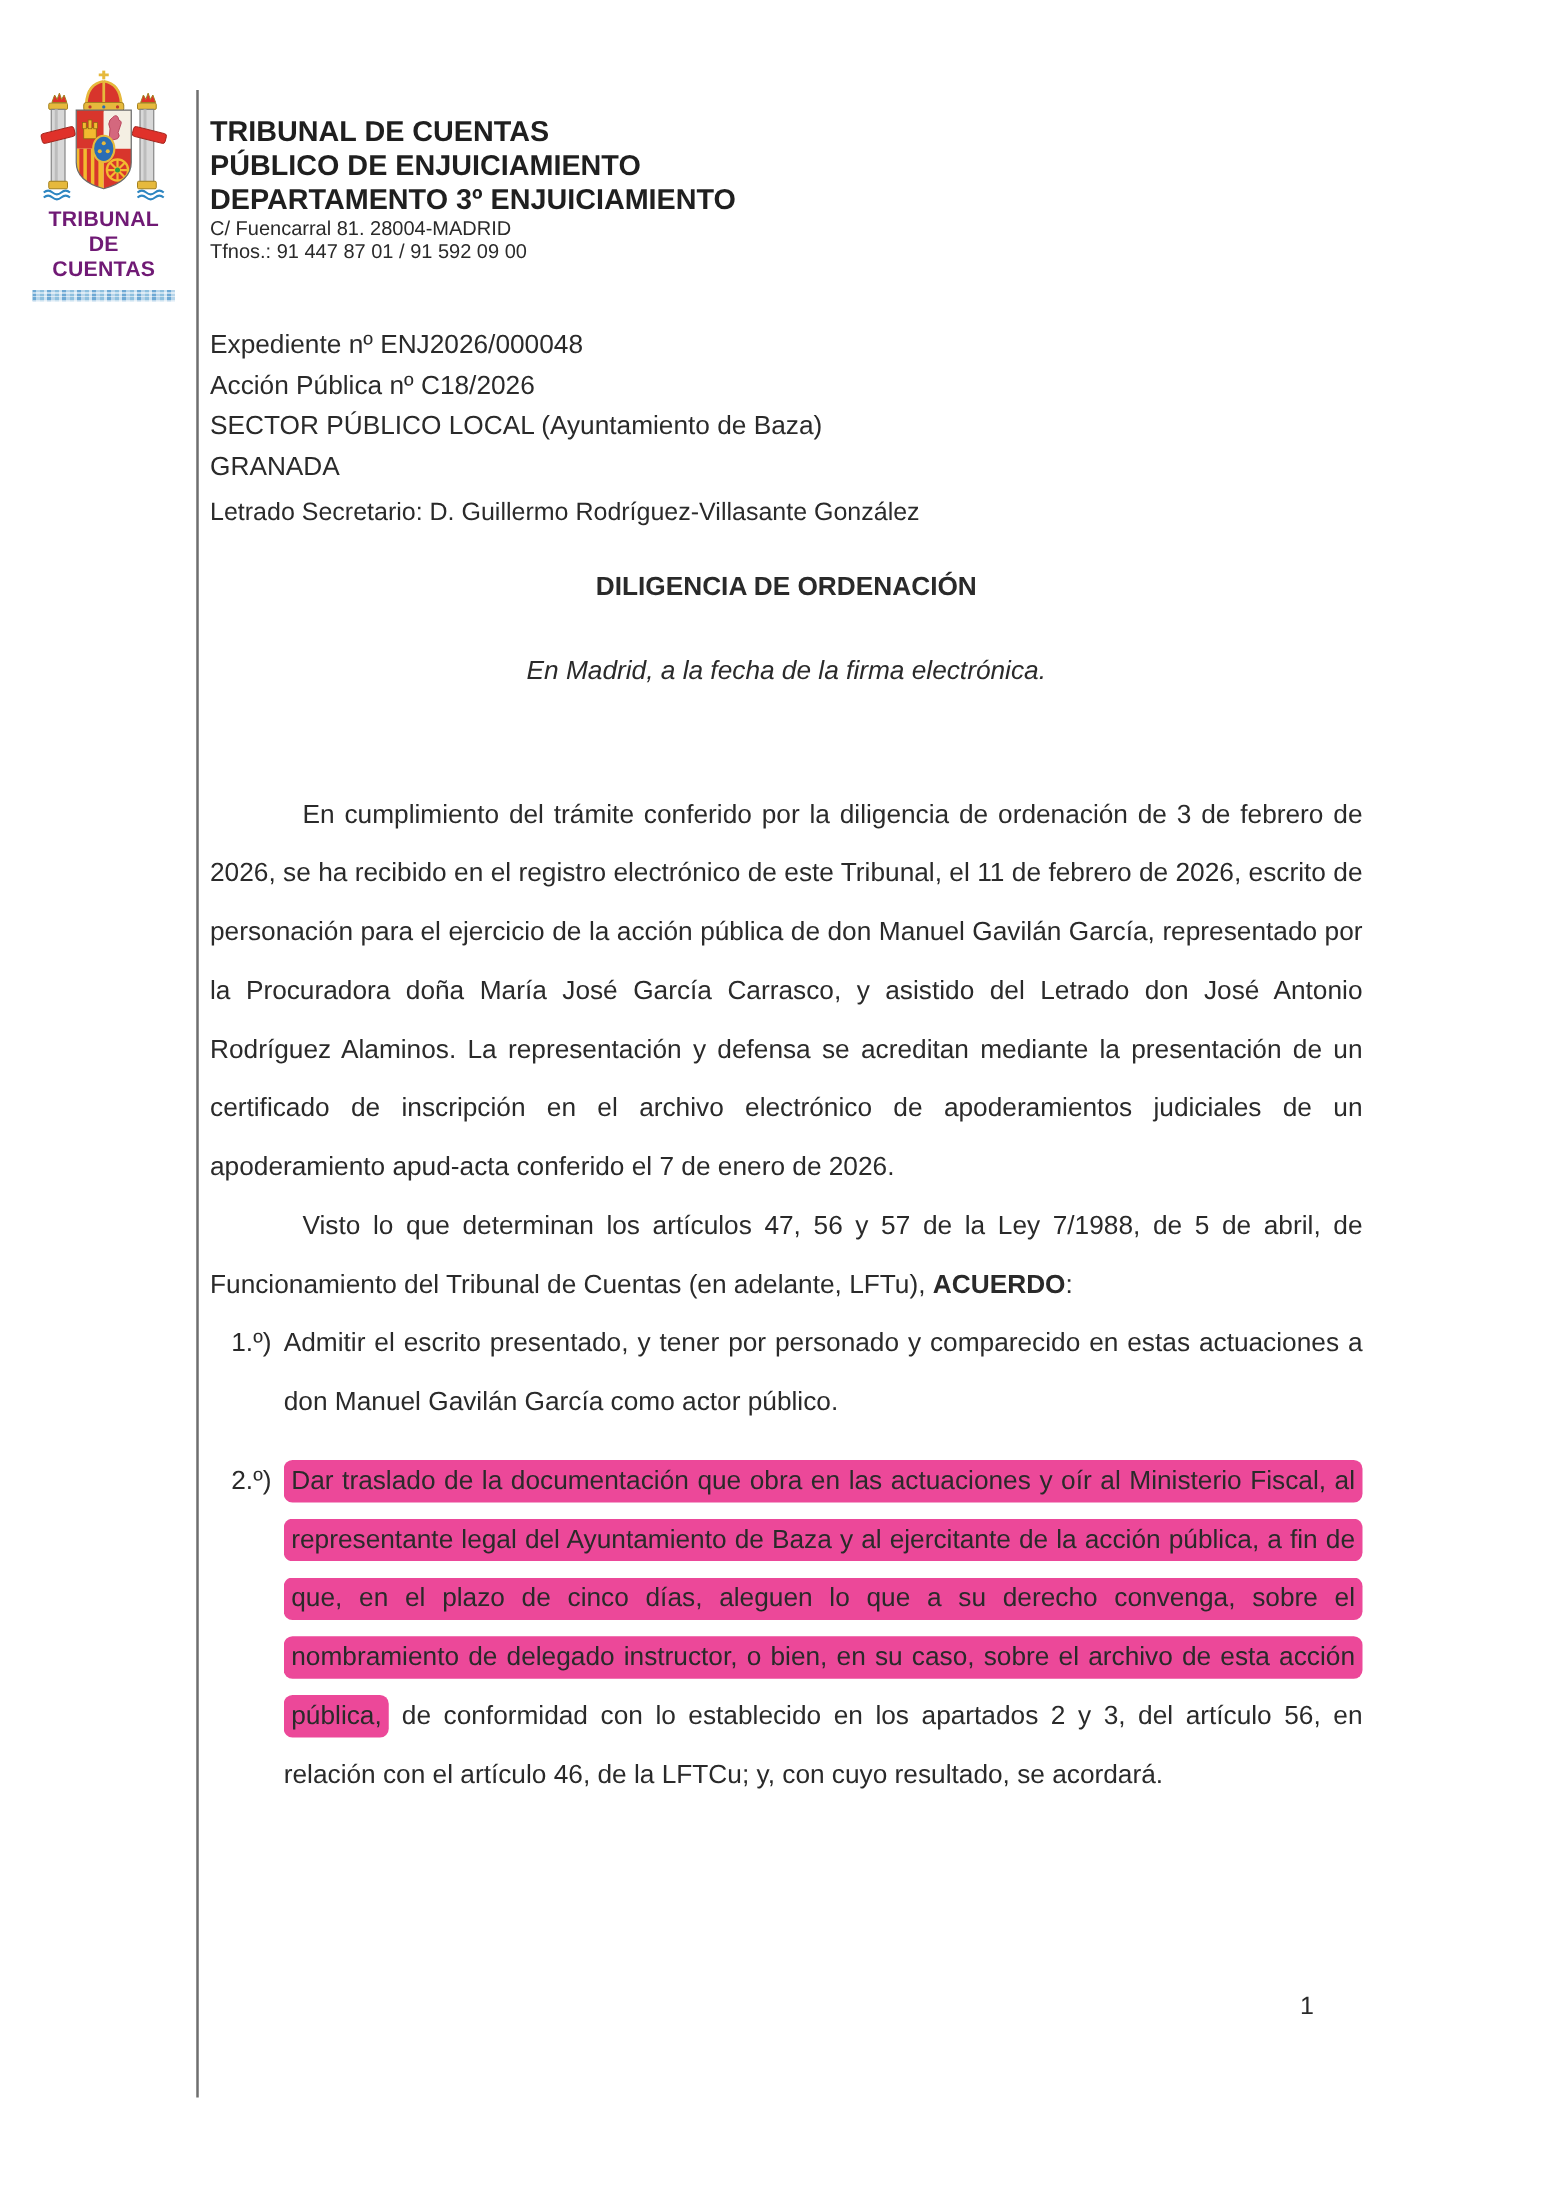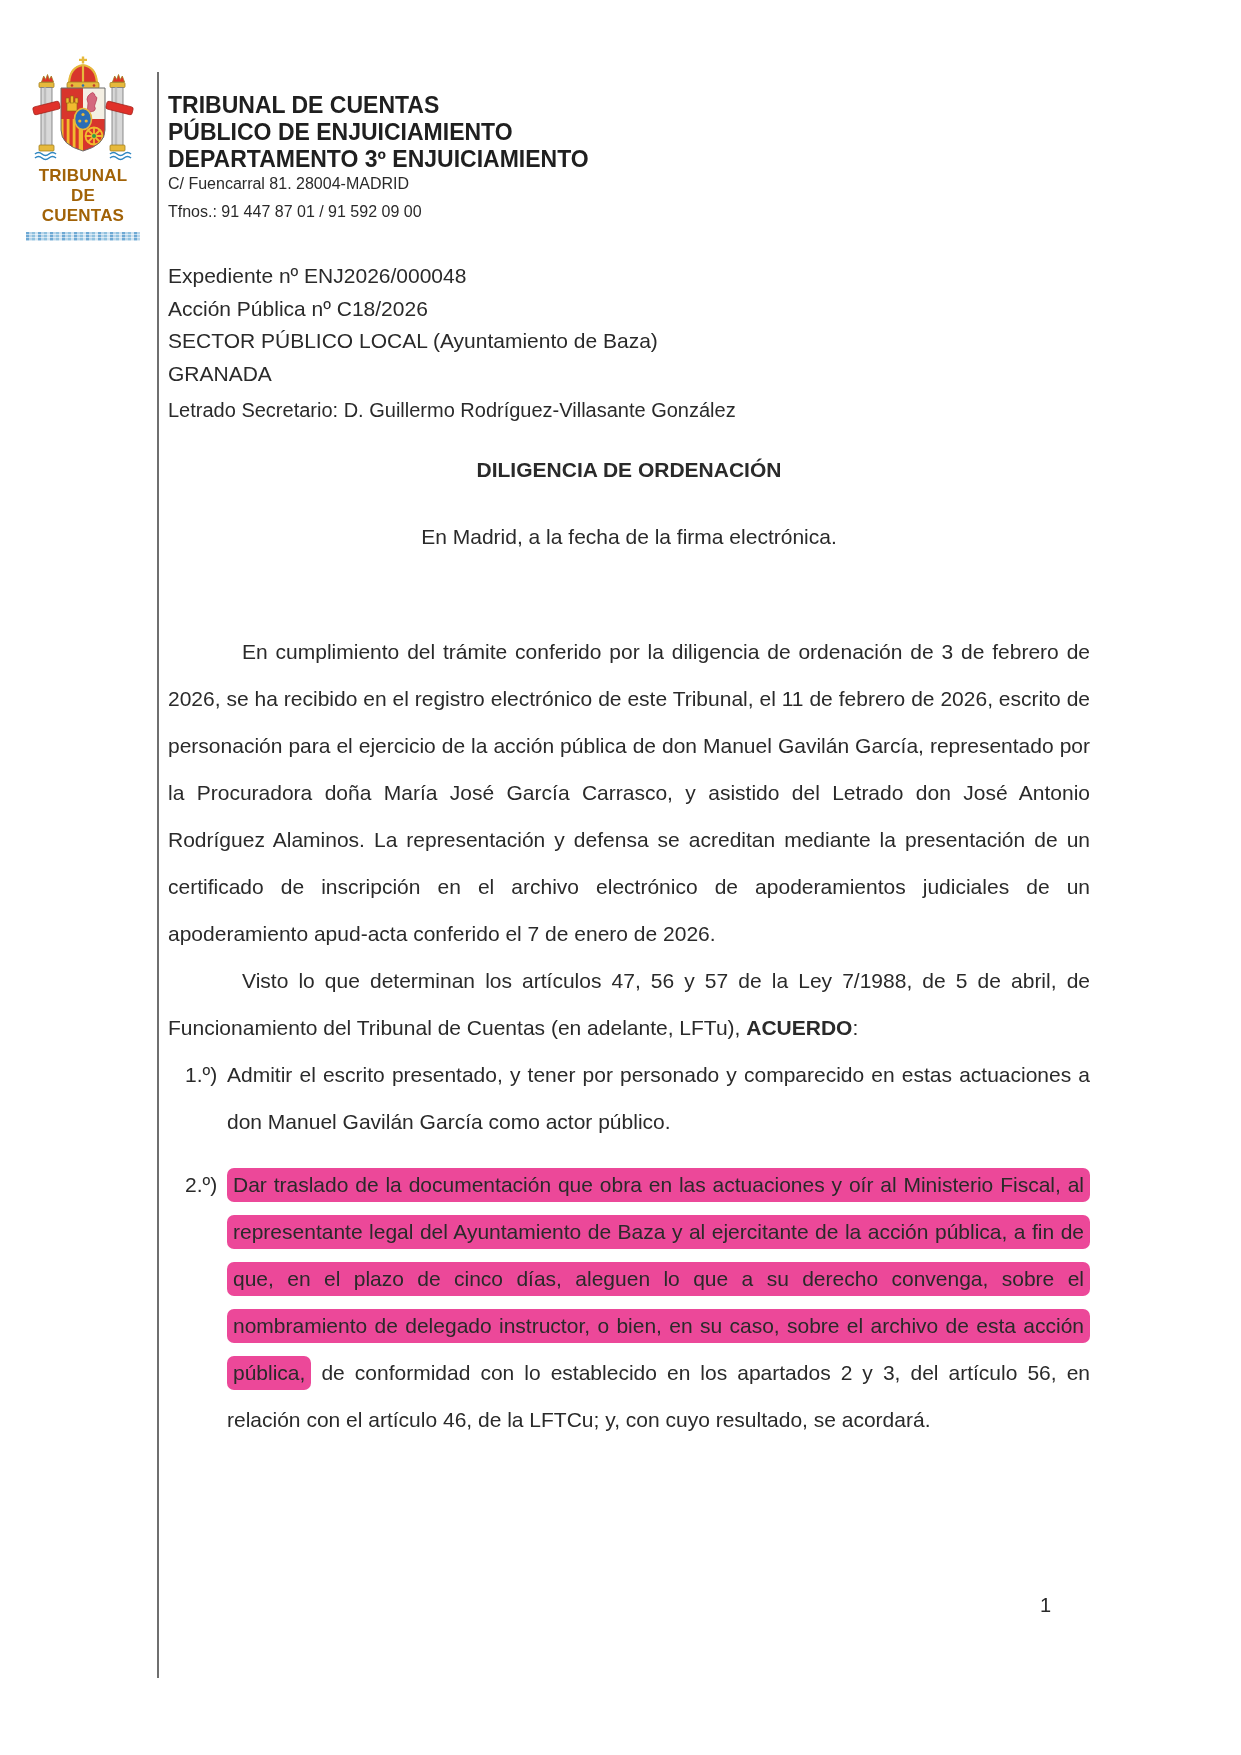--- a/index.html
+++ b/index.html
@@ -4,40 +4,40 @@
 <style>
   html,body{margin:0;padding:0;background:#ffffff;}
   .page{
     position:relative;width:1241px;height:1755px;background:#ffffff;overflow:hidden;
     font-family:"Liberation Sans","DejaVu Sans",sans-serif;color:#2a2a2a;
     -webkit-font-smoothing:antialiased;
   }
   
   .logo-block{position:absolute;left:26px;top:52px;width:114px;text-align:center;}
   .logo-block svg{display:block;margin:0 auto;}
-  .logo-caption{font-size:17px;font-weight:700;line-height:20px;color:#a16207;letter-spacing:.2px;}
+  .logo-caption{font-size:17px;font-weight:700;line-height:20px;color:#701a75;letter-spacing:.2px;}
   .logo-ribbon{
     height:9px;margin-top:6px;
     background:
       repeating-linear-gradient(0deg, rgba(255,255,255,.55) 0 1px, rgba(255,255,255,0) 1px 3px),
       repeating-linear-gradient(90deg,#6ea9d4 0 3px,#b7d5ea 3px 6px,#8fc0de 6px 9px,#cfe3f1 9px 12px);
   }
   
   .vline{position:absolute;left:157px;top:72px;width:2px;height:1606px;background:#6f6f6f;}
   
   .masthead{position:absolute;left:168px;top:92px;}
   .masthead .big{font-size:23px;line-height:27px;font-weight:700;color:#1f1f1f;}
   .masthead .small{font-size:16px;line-height:18px;color:#2a2a2a;margin-top:2px;}
-  .masthead .small+.small{margin-top:10px;}
+  .masthead .small+.small{margin-top:0;}
   
   .case-block{position:absolute;left:168px;top:260px;font-size:21px;line-height:32.5px;}
   .letrado{position:absolute;left:168px;top:399px;font-size:20px;}
   
   .doc-title{position:absolute;left:168px;top:458px;width:922px;text-align:center;font-size:21px;font-weight:700;}
-  .dateline{position:absolute;left:168px;top:525px;width:922px;text-align:center;font-size:21px;}
+  .dateline{position:absolute;left:168px;top:525px;width:922px;text-align:center;font-size:21px;font-style:italic;}
   
   .body-text{position:absolute;left:168px;top:628px;width:922px;font-size:21px;line-height:47px;text-align:justify;}
   .body-text p{margin:0;text-indent:74px;}
   .p1{margin-bottom:28px;}
   .p2{margin-bottom:36px;}
   .bold{font-weight:700;}
   .olist .item{position:relative;padding-left:59px;text-align:justify;}
   .item-1{margin-bottom:16px;}
   .item .num{position:absolute;left:17px;top:0;}
   .hl{

